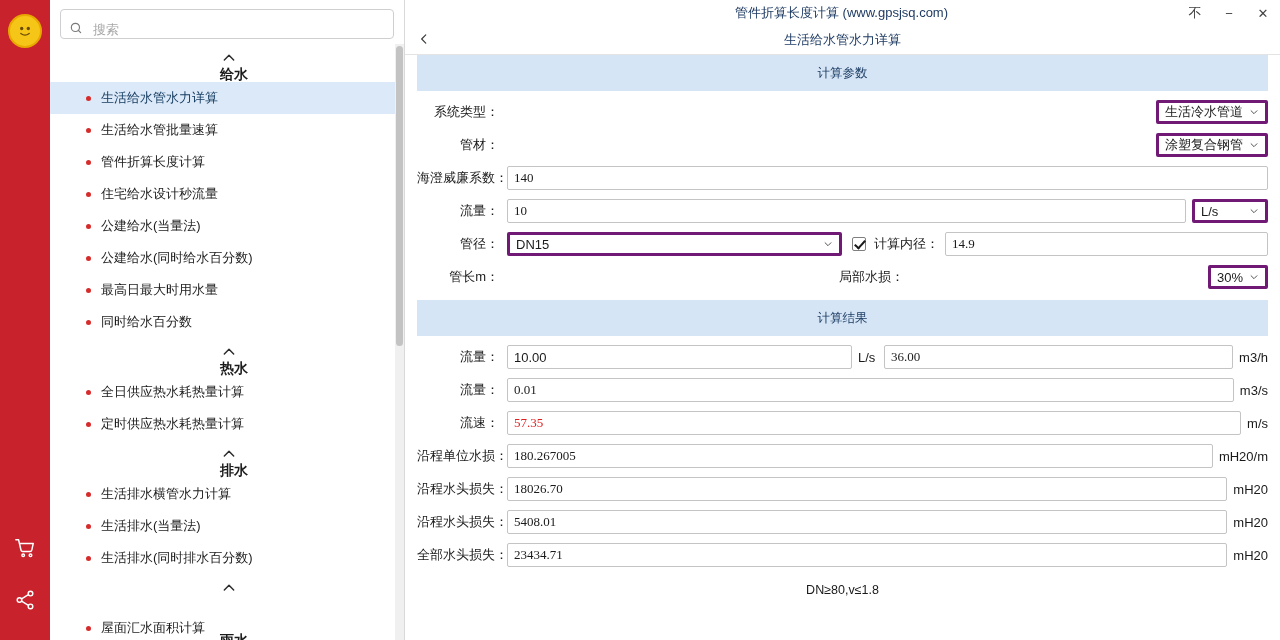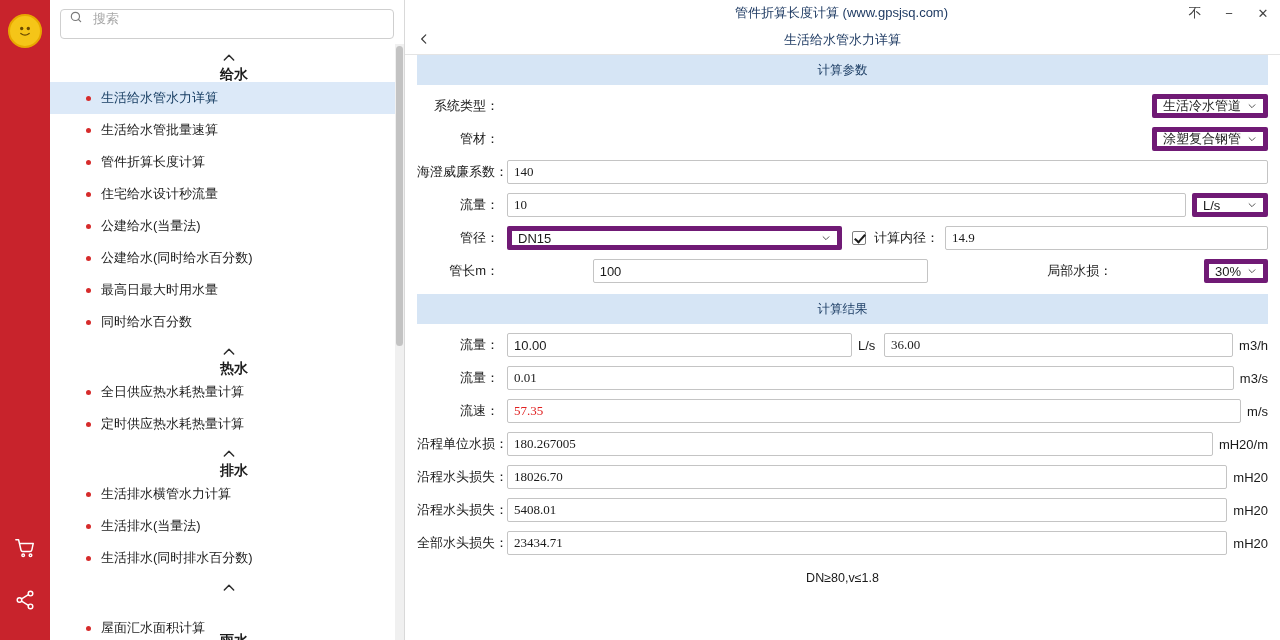--- a/index.html
+++ b/index.html
@@ -44,21 +44,21 @@
     background: #ffffff;
     border-right: 1px solid #d9d9d9;
     display: flex; flex-direction: column;
     position: relative;
   }
   .search-wrap {
     padding: 9px 10px 9px 10px;
     background: #ffffff;
   }
   .search-box {
-    display: flex; align-items: flex-start;
+    display: flex; align-items: flex-end;
     height: 30px;
     border: 1px solid #cfcfcf;
     border-radius: 4px;
     background: #fff;
     padding: 0 8px;
   }
   .search-box svg { width: 14px; height: 14px; color: #7a7a7a; flex: 0 0 14px; }
   .search-input {
     border: none; outline: none; flex: 1 1 auto;
     font-size: 13px; color: #333;
@@ -156,21 +156,21 @@
   }
   .back-btn svg { width: 14px; height: 14px; }
   .subbar .sub-title {
     position: absolute; left: 0; right: 0;
     text-align: center;
     font-size: 13px; color: #1f3b63;
     pointer-events: none;
   }
 
   .section-band {
-    height: 30px;
+    height: 36px;
     background: #d6e5f5;
     color: #1e3f66;
     font-size: 12.5px;
     display: flex; align-items: center; justify-content: center;
     margin: 0 12px;
     width: calc(100% - 24px);
   }
 
   .form { padding: 0 12px; }
   .row {
@@ -195,21 +195,21 @@
     display: flex; align-items: center;
     font-family: "Liberation Sans", sans-serif;
     outline: none;
     min-width: 0;
   }
   .fld.grow { flex: 1 1 auto; font-family: Liberation Serif, serif; }
 
   .sel {
     position: relative;
     height: 24px;
-    border: 5px solid #701a75;
+    border: 3px solid #701a75;
     background: #fff;
     border-radius: 2px;
     display: flex; align-items: center;
     padding: 0 22px 0 6px;
     font-size: 13px; color: #1a1a1a;
     min-width: 0;
   }
   .sel .caret {
     position: absolute; right: 6px; top: 50%;
     transform: translateY(-50%);
@@ -474,21 +474,20 @@
               </svg>
           </span>
         </div>
         <div class="chk"></div>
         <div class="lbl" style="width:auto;flex:0 0 auto;padding-right:6px;padding-left:2px;">计算内径：</div>
         <div class="fld grow">14.9</div>
       </div>
 
       <div class="row">
         <div class="lbl">管长m：</div>
-        <div class="fld" style="width:335px;flex:0 0 335px;">100</div>
         <div class="lbl" style="width:auto;flex:0 0 auto;padding-left:34px;padding-right:6px;">局部水损：</div>
         <div class="sel grow">
           <span>30%</span>
           <span class="caret">
             <svg viewBox="0 0 24 24" fill="none" stroke="currentColor" stroke-width="2.4" stroke-linecap="round" stroke-linejoin="round">
                 <path d="M5 9l7 7 7-7"></path>
               </svg>
           </span>
         </div>
       </div>

